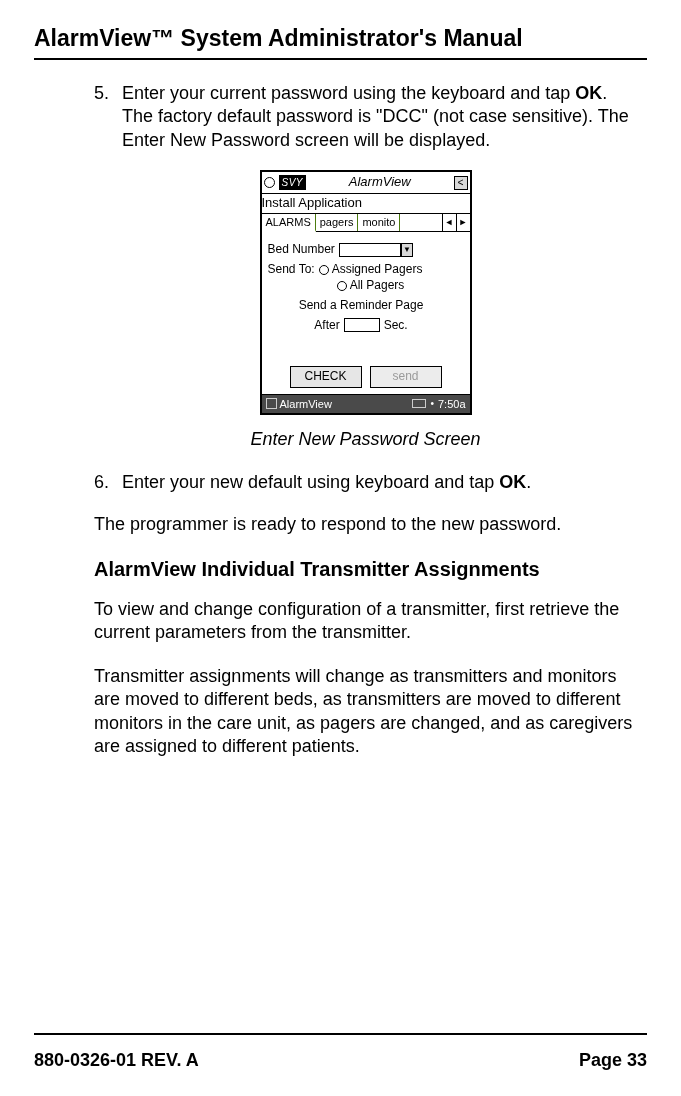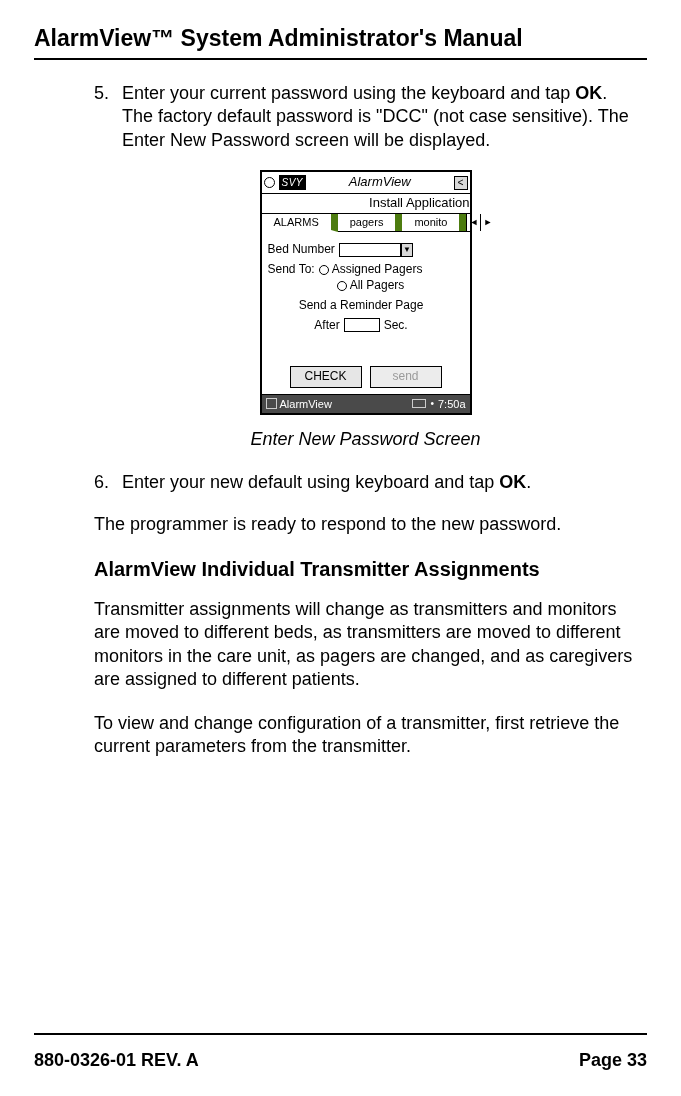--- a/index.html
+++ b/index.html
@@ -123,32 +123,32 @@
     width: 14px;
     height: 14px;
     font-size: 10px;
     display: flex;
     align-items: center;
     justify-content: center;
     background: #d8d8d8;
   }
   .dev-install {
     border-bottom: 1px solid #000;
-    text-align: right;
+    text-align: left;
     font-size: 13px;
     padding: 1px 0;
   }
   .dev-tabs {
     display: flex;
     align-items: stretch;
     border-bottom: 1px solid #000;
   }
   .tab {
-    border-right: 7px solid #4d7c0f;
-    padding: 1px 12px;
+    border-right: 1px solid #4d7c0f;
+    padding: 1px 4px;
     font-size: 11px;
   }
   .tab.active {
     background: #fff;
     font-weight: normal;
     border-bottom: 2px solid #fff;
     margin-bottom: -1px;
   }
   .tab-scroll {
     margin-left: auto;
@@ -345,23 +345,23 @@
       <div class="step-num">6.</div>
       <div class="step-text">
         <span>Enter your new default using keyboard and tap </span><span class="bold">OK</span><span>.</span>
       </div>
     </div>
 
     <div class="para">The programmer is ready to respond to the new password.</div>
 
     <div class="sec-title">AlarmView Individual Transmitter Assignments</div>
 
+    <div class="para">To view and change configuration of a transmitter, first retrieve the current parameters from the transmitter.</div>
+
     <div class="para">Transmitter assignments will change as transmitters and monitors are moved to different beds, as transmitters are moved to different monitors in the care unit, as pagers are changed, and as caregivers are assigned to different patients.</div>
-
-    <div class="para">To view and change configuration of a transmitter, first retrieve the current parameters from the transmitter.</div>
 
   </div>
 
   <hr class="footer-rule">
   <div class="footer">
     <span>880-0326-01 REV. A</span>
     <span>Page 33</span>
   </div>
 
 </div>

